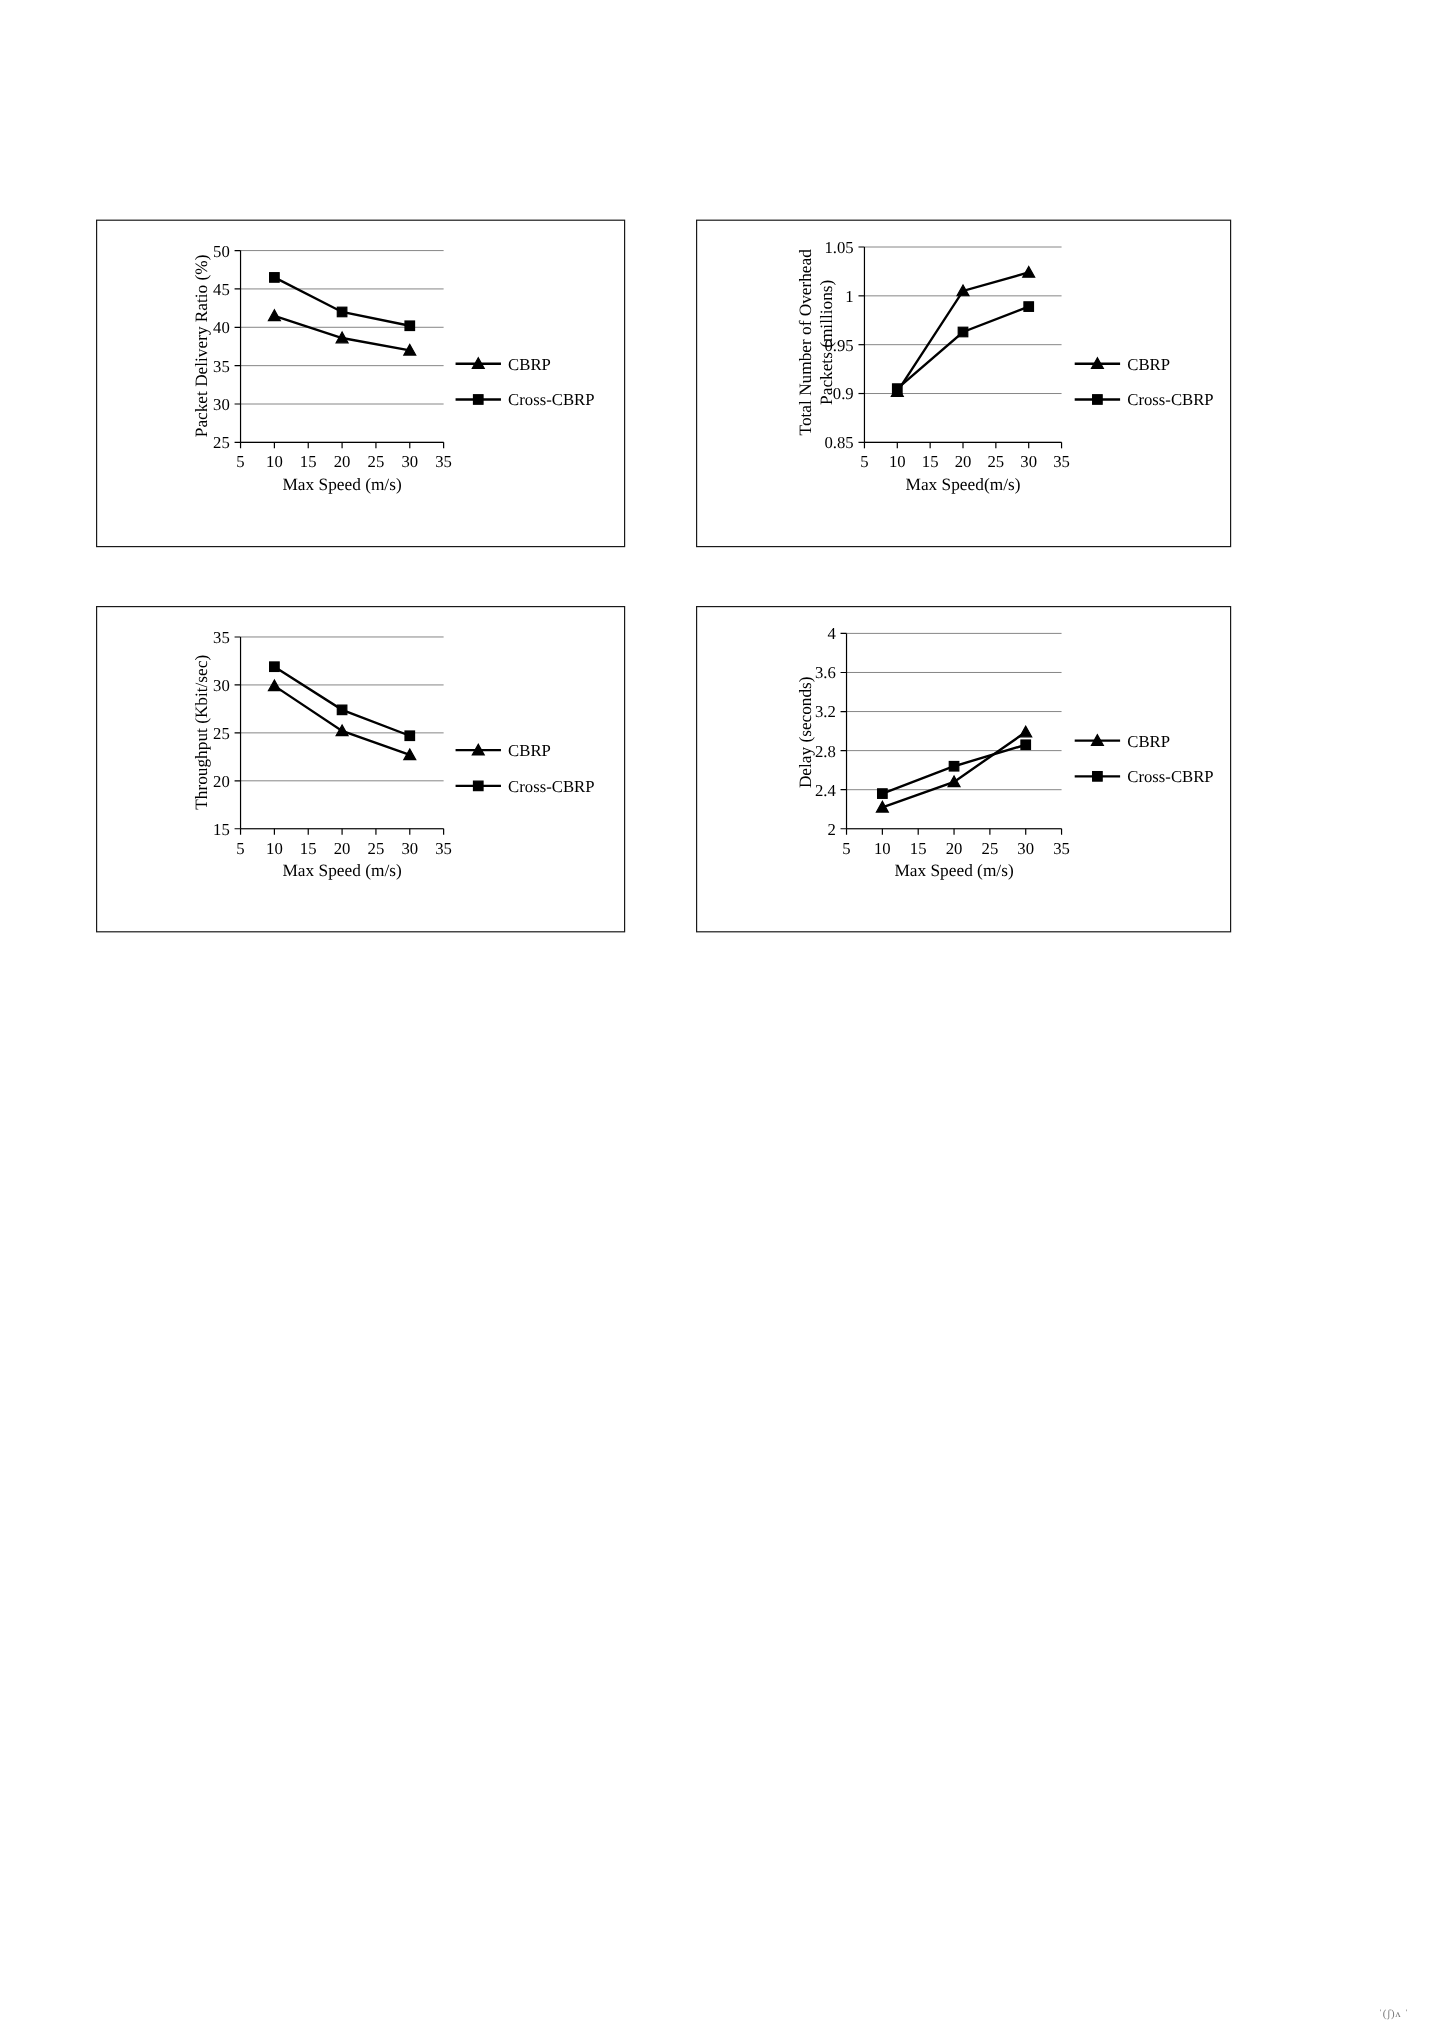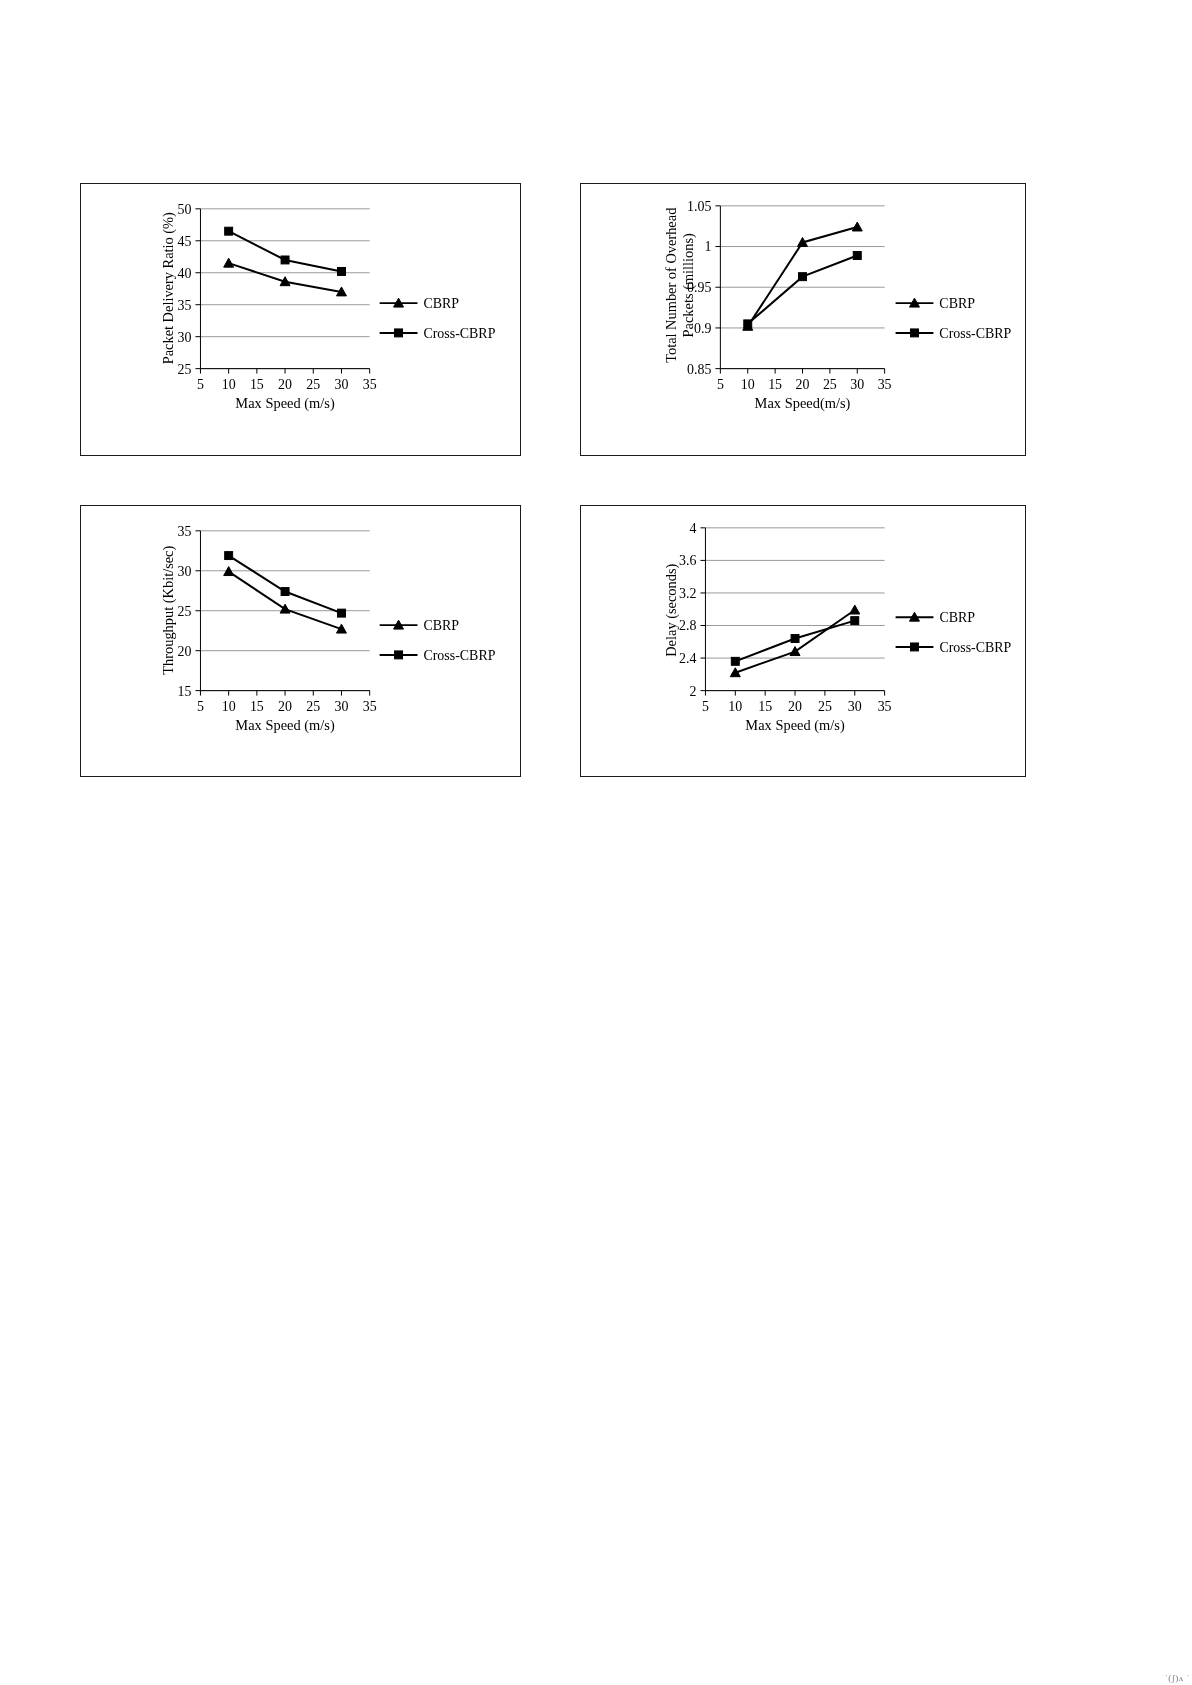--- a/index.html
+++ b/index.html
@@ -72,21 +72,21 @@
   .marker {
     fill: #000000;
     stroke: #000000;
   }
   .legend-line {
     stroke: #000000;
     stroke-width: 2;
   }
   .footer-mark {
     position: absolute;
-    right: 2px;
+    right: 18px;
     bottom: 2px;
     font-size: 9px;
     color: #777777;
     letter-spacing: 0.5px;
   }
 </style>
 </head>
 <body>
 
 <div class="page">

